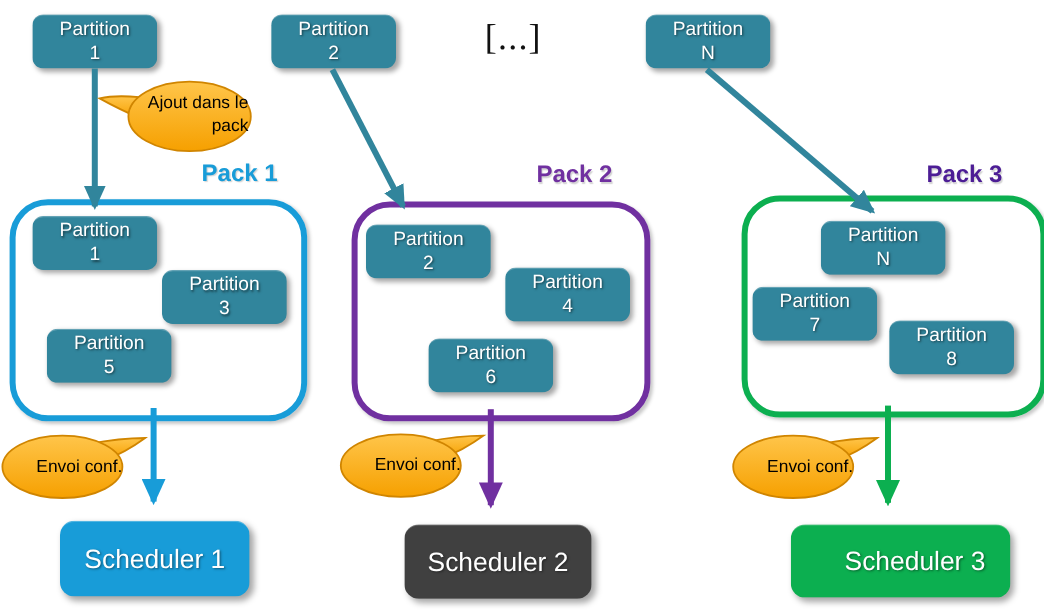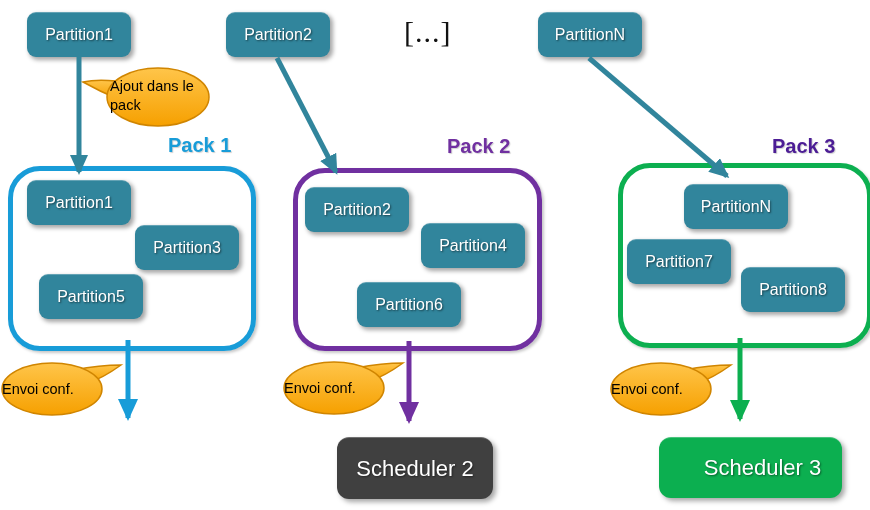--- a/index.html
+++ b/index.html
@@ -4,21 +4,21 @@
 <style>
   html,body { margin:0; padding:0; background:#fff; }
   .stage {
     position:relative; width:870px; height:510px; background:#ffffff;
     font-family:"Liberation Sans", sans-serif; overflow:hidden;
   }
   
   .part {
     position:absolute; width:104px; height:44px;
     background:#31859c; color:#fff; border-radius:9px;
-    display:flex; flex-direction:row; align-items:center; justify-content:center;
+    display:flex; flex-direction:column; align-items:center; justify-content:center;
     font-size:16px; line-height:1.22;
     text-shadow:1px 1px 2px rgba(0,0,0,.55);
     box-shadow:2.5px 2.5px 4px rgba(0,0,0,.35);
     border-top:1px solid rgba(255,255,255,.25);
   }
   
   .pack {
     position:absolute; border:5px solid; border-radius:32px; background:transparent;
     box-shadow:2px 2px 3px rgba(0,0,0,.22);
   }
@@ -39,21 +39,21 @@
   }
   .bg-blue  { background:#189cd8; }
   .bg-purple{ background:#404040; }
   .bg-green { background:#0caf50;padding-left:24px; }
   .ellipsis {
     position:absolute; font-family:"Liberation Serif", serif;
     font-size:30px; color:#111; letter-spacing:1px;
   }
   .callout-text {
     position:absolute; font-size:14.5px; color:#000;
-    text-align:left; line-height:1.3; z-index:6;
+    text-align:right; line-height:1.3; z-index:6;
   }
   svg.overlay { position:absolute; left:0; top:0; z-index:5; pointer-events:none; }
   .layer-boxes { position:absolute; left:0; top:0; width:100%; height:100%; z-index:4; }
   .layer-packs { position:absolute; left:0; top:2px; width:100%; height:100%; z-index:1; }
 </style>
 </head>
 <body>
 
 <div class="stage">
 
@@ -114,20 +114,21 @@
     </div>
     <div class="part" style="left:627px; top:239px;">
       <span>Partition</span>
       <span>7</span>
     </div>
     <div class="part" style="left:741px; top:267px;">
       <span>Partition</span>
       <span>8</span>
     </div>
 
+    <div class="sched bg-blue" style="left:50px;  top:434px; width:158px; height:62px;">Scheduler 1</div>
     <div class="sched bg-purple" style="left:337px; top:437px; width:156px; height:61px;">Scheduler 2</div>
     <div class="sched bg-green" style="left:659px; top:437px; width:159px; height:60px;">Scheduler 3</div>
   </div>
 
   <svg class="overlay" width="870" height="510" viewBox="0 0 870 510">
     <defs>
       <marker id="mTeal" markerUnits="strokeWidth" markerWidth="4" markerHeight="3.6" refX="3.4" refY="1.8" orient="auto">
         <path d="M0,0 L4,1.8 L0,3.6 z" fill="#31859c"></path>
       </marker>
       <marker id="mBlue" markerUnits="strokeWidth" markerWidth="4.4" markerHeight="4" refX="3.8" refY="2" orient="auto">

